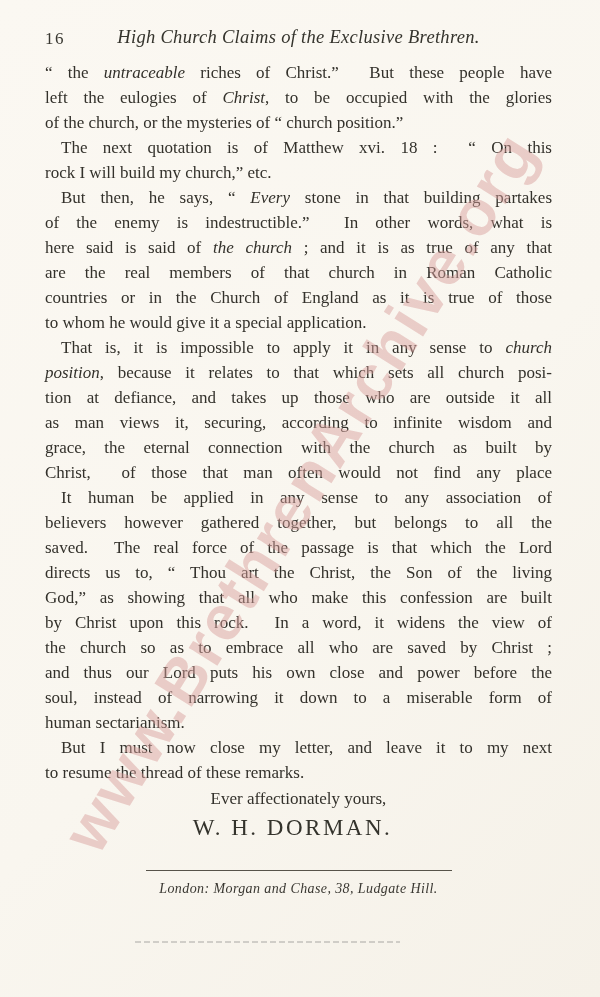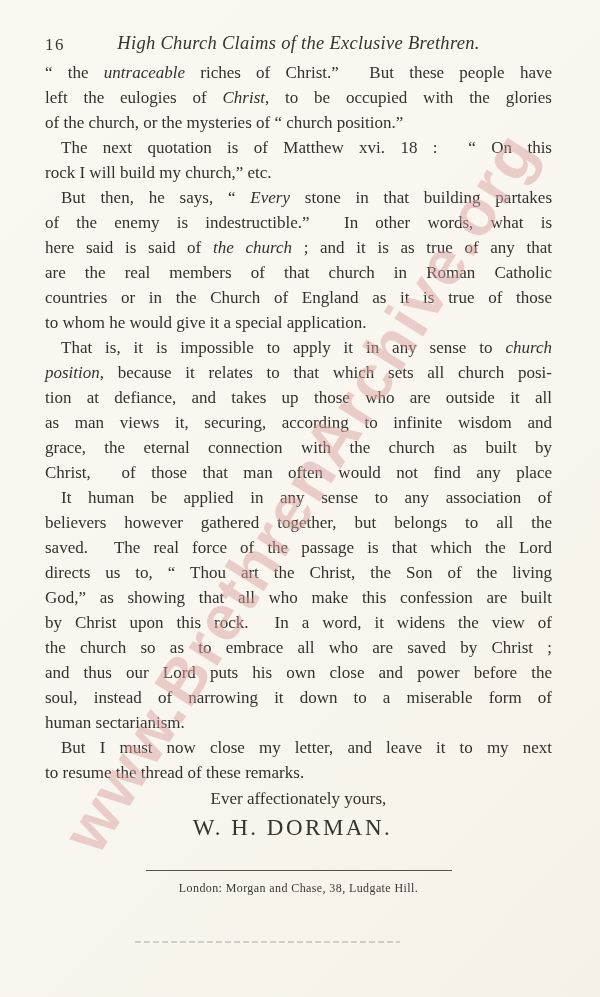--- a/index.html
+++ b/index.html
@@ -10,21 +10,21 @@
   }
   .page {
     position: relative;
     width: 600px; height: 997px;
     overflow: hidden;
     background: linear-gradient(135deg, #fbf8f2 0%, #f9f6ef 55%, #f5f1e8 100%);
     color: #33312b;
   }
   
   .running-head {
-    position: absolute; top: 27px; left: 45px; right: 48px; height: 24px; margin-top: 6px;
+    position: absolute; top: 27px; left: 45px; right: 48px; height: 24px;
   }
   .pagenum {
     position: absolute; left: 0; top: 2px;
     font-size: 17px; letter-spacing: 1.5px; color: #393831;
   }
   .title {
     display: block; text-align: center;
     font-style: italic; font-size: 18.5px; letter-spacing: .3px;
     color: #35342d;
   }
@@ -41,22 +41,22 @@
   .vale { text-align: center; margin-top: 1px; }
   .sig {
     text-align: center; padding-right: 12px; margin-top: 4px;
     font-size: 23px; letter-spacing: 2.5px; color: #34332c;
   }
   
   .imprint {
     margin: 30px auto 0; width: 306px;
     border-top: 1px solid #57534a;
     padding-top: 5px;
-    text-align: center; 
-    font-size: 12px; letter-spacing: .4px; color: #3a3832;
+    text-align: center; font-style: italic;
+    font-size: 14px; letter-spacing: .4px; color: #3a3832;
   }
   
   .watermark {
     position: absolute; left: -140px; top: 450px; width: 880px; height: 84px;
     line-height: 84px; text-align: center; white-space: nowrap;
     transform: rotate(-58deg);
     font-family: "Liberation Sans", sans-serif;
     font-weight: bold; font-size: 64px; letter-spacing: 2px;
     color: #d9a09d; opacity: .48;
     z-index: 5; pointer-events: none;

